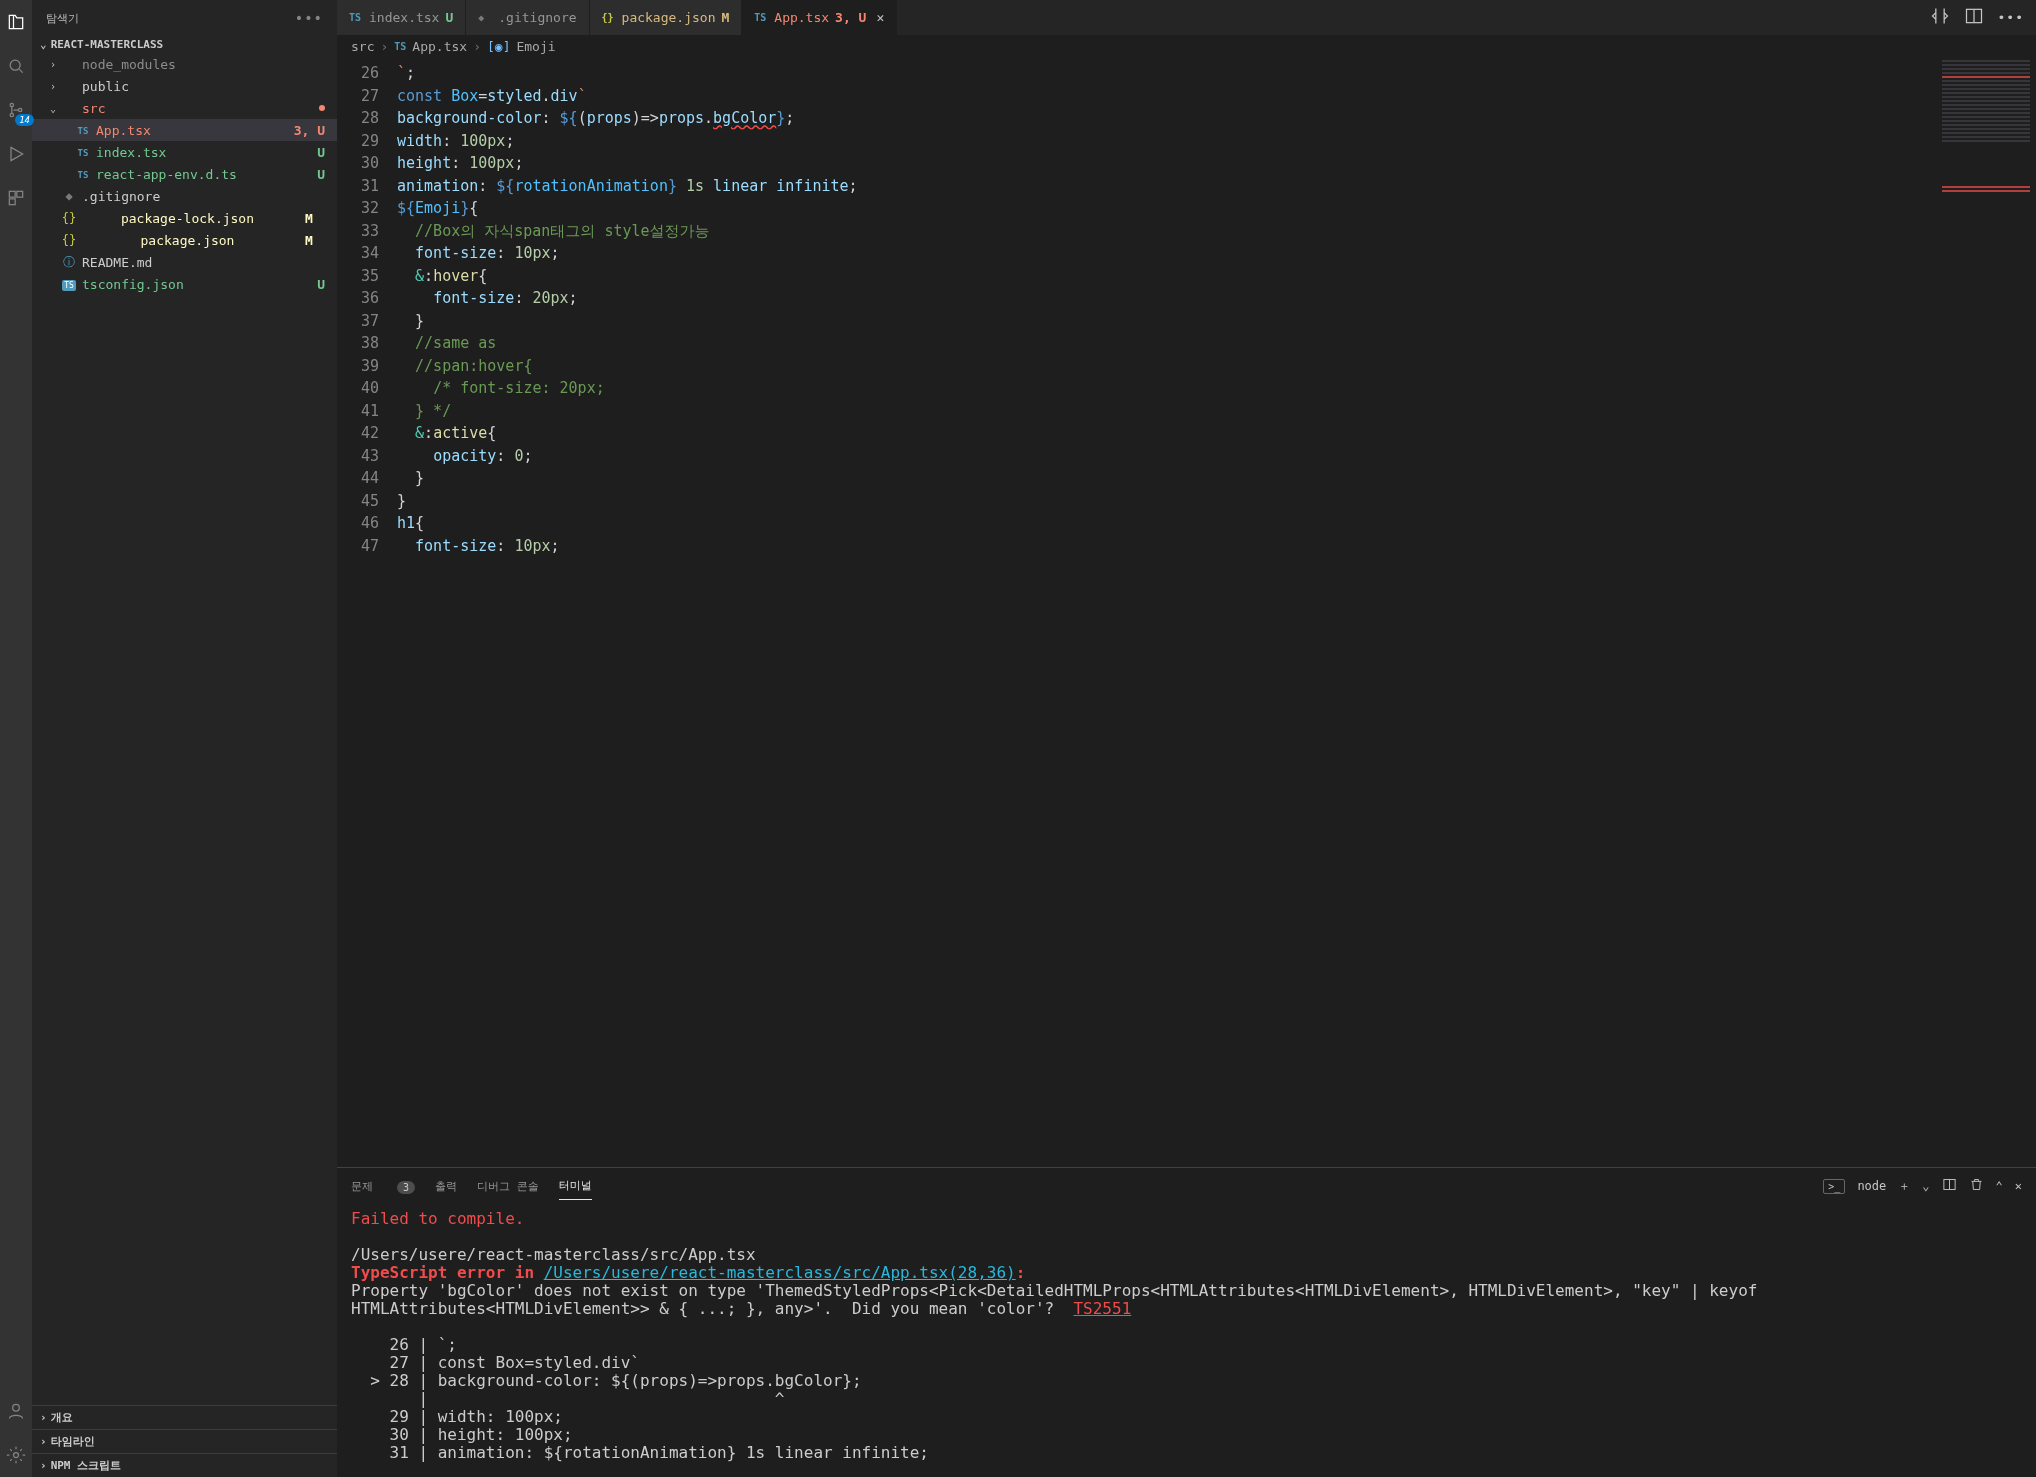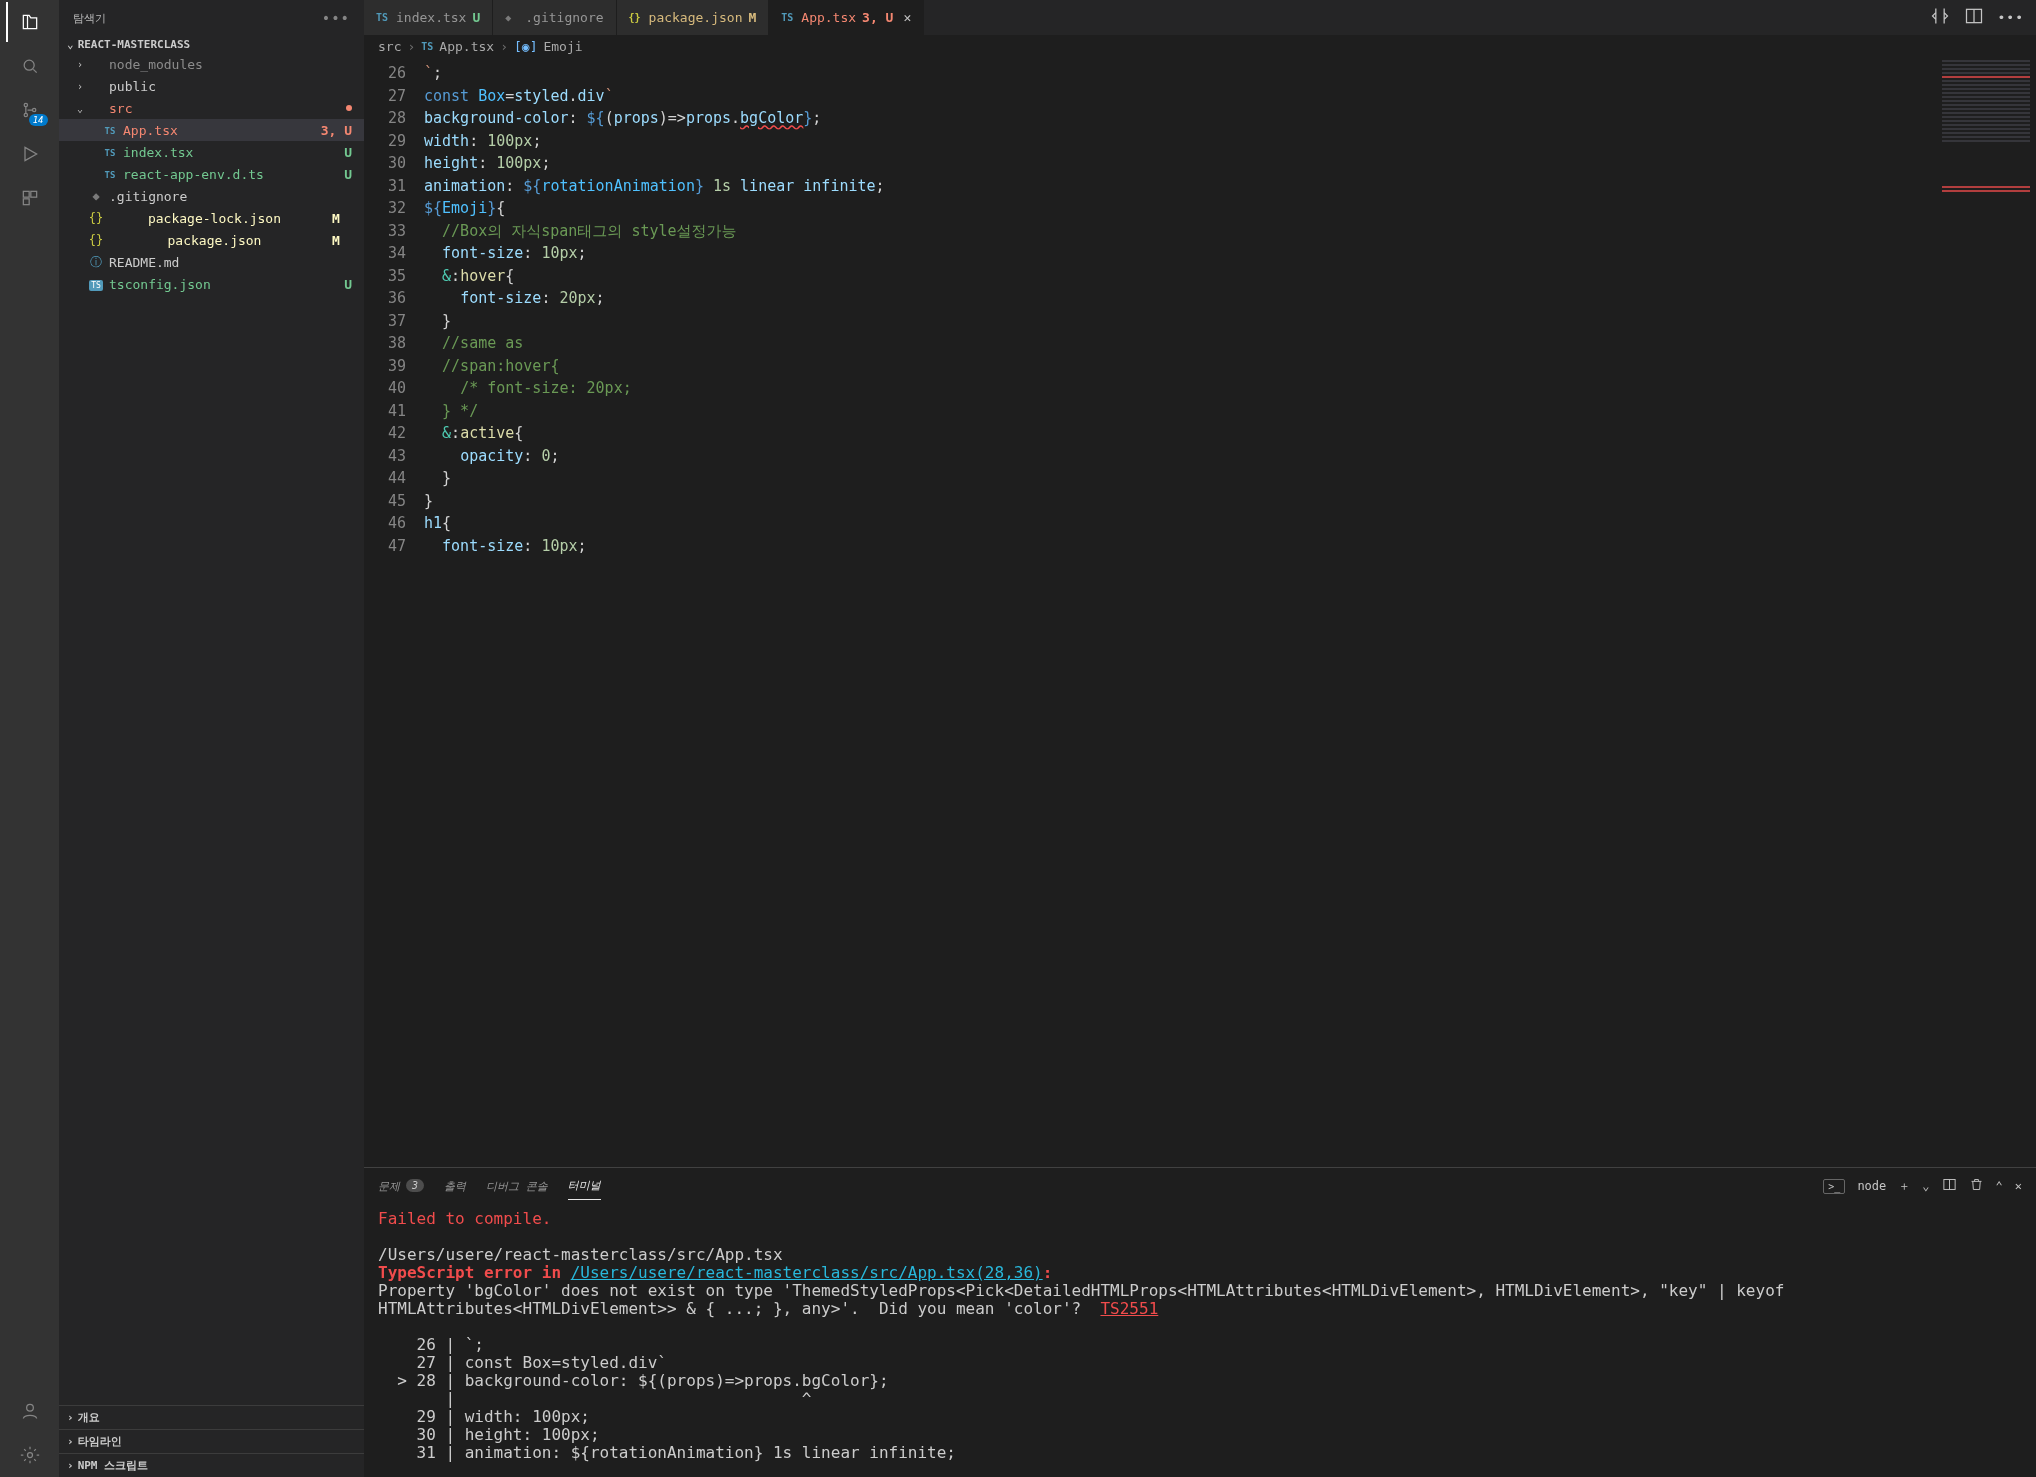--- a/index.html
+++ b/index.html
@@ -24,21 +24,21 @@
 .tl { width: 12px; height: 12px; border-radius: 50%; }
 .tl.r { background: #ff5f57; }
 .tl.y { background: #febc2e; }
 .tl.g { background: #28c840; }
 .titlebar-title {
   position: absolute; left: 50%; transform: translateX(-50%);
   color: #cccccc; font-size: 12px;
 }
 .body { display: flex; flex: 1; min-height: 0; }
 .activitybar {
-  width: 59px; background: #333333;
+  width: 32px; background: #333333;
   display: flex; flex-direction: column; align-items: center;
   padding-top: 10px; justify-content: space-between; font-style: italic;
 }
 .ab-top, .ab-bottom { display: flex; flex-direction: column; align-items: center; gap: 20px; }
 .ab-icon { width: 24px; height: 24px; color: #858585; display: flex; align-items: center; justify-content: center; cursor: pointer; position: relative; }
 .ab-icon.active { color: #ffffff; }
 .ab-icon.active::before { content: ""; position: absolute; left: -12px; top: -8px; width: 2px; height: 40px; background: #fff; }
 .badge {
   position: absolute; bottom: -4px; right: -6px;
   background: #007acc; color: #fff; border-radius: 10px;
@@ -132,21 +132,21 @@
 .s-type { color: #4ec9b0; }
 .s-err { text-decoration: underline wavy #f14c4c; }
 .panel {
   height: 310px; background: #1e1e1e; border-top: 1px solid #414141;
   display: flex; flex-direction: column;
 }
 .panel-tabs {
   display: flex; align-items: center; padding: 4px 14px; gap: 20px;
   font-size: 11px; color: #969696;
 }
-.panel-tab { cursor: pointer; padding: 6px 0; display: flex; align-items: flex-start; gap: 6px; font-style: italic; }
+.panel-tab { cursor: pointer; padding: 6px 0; display: flex; align-items: flex-end; gap: 24px; }
 .panel-tab.active { color: #e7e7e7; border-bottom: 1px solid #e7e7e7; }
 .pcount {
   background: #4d4d4d; color: #ccc; border-radius: 10px;
   padding: 1px 6px; font-size: 10px;
 }
 .panel-actions { margin-left: auto; display: flex; align-items: center; gap: 12px; color: #c5c5c5; font-size: 12px; }
 .panel-actions .node-box { border: 1px solid #666; padding: 1px 4px; font-size: 10px; border-radius: 2px; }
 .terminal {
   flex: 1; overflow: auto; padding: 6px 14px;
   font-family: Menlo, Monaco, Consolas, monospace; font-size: 16px;

